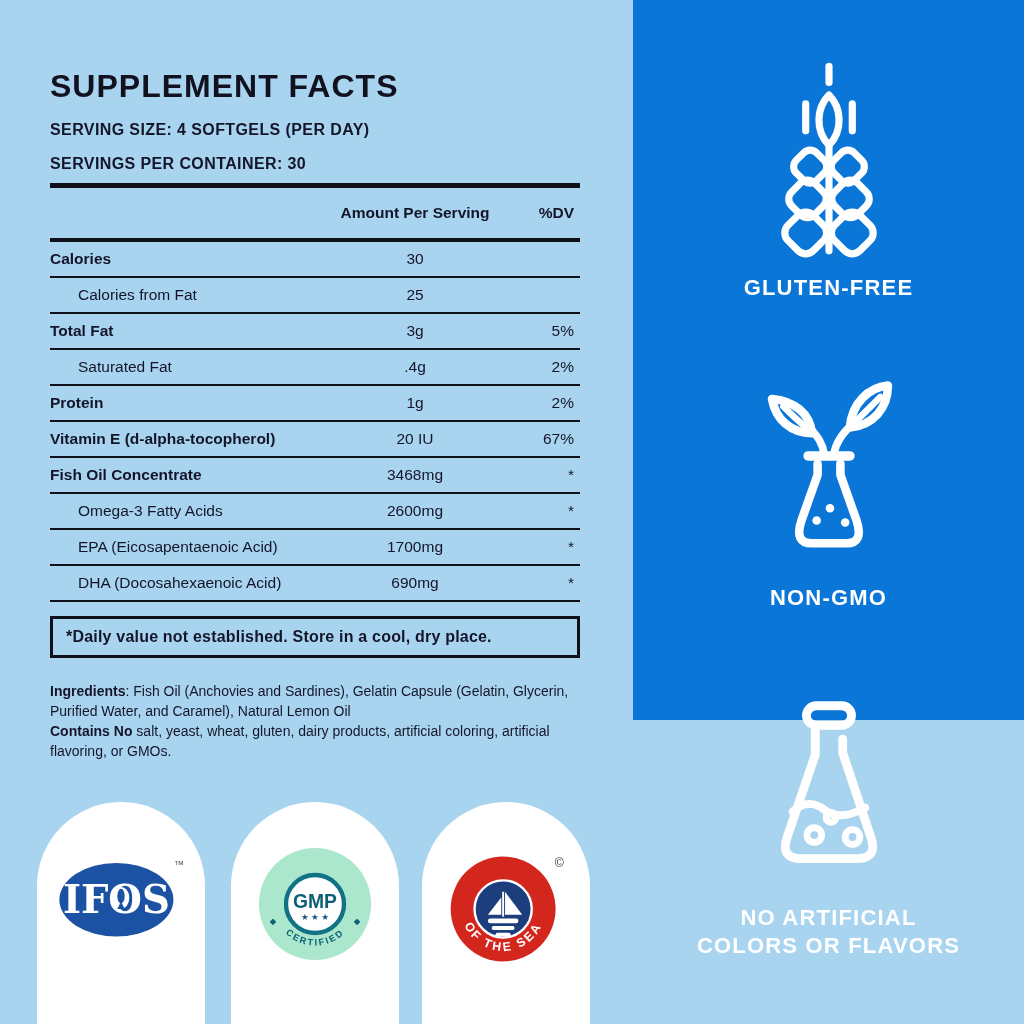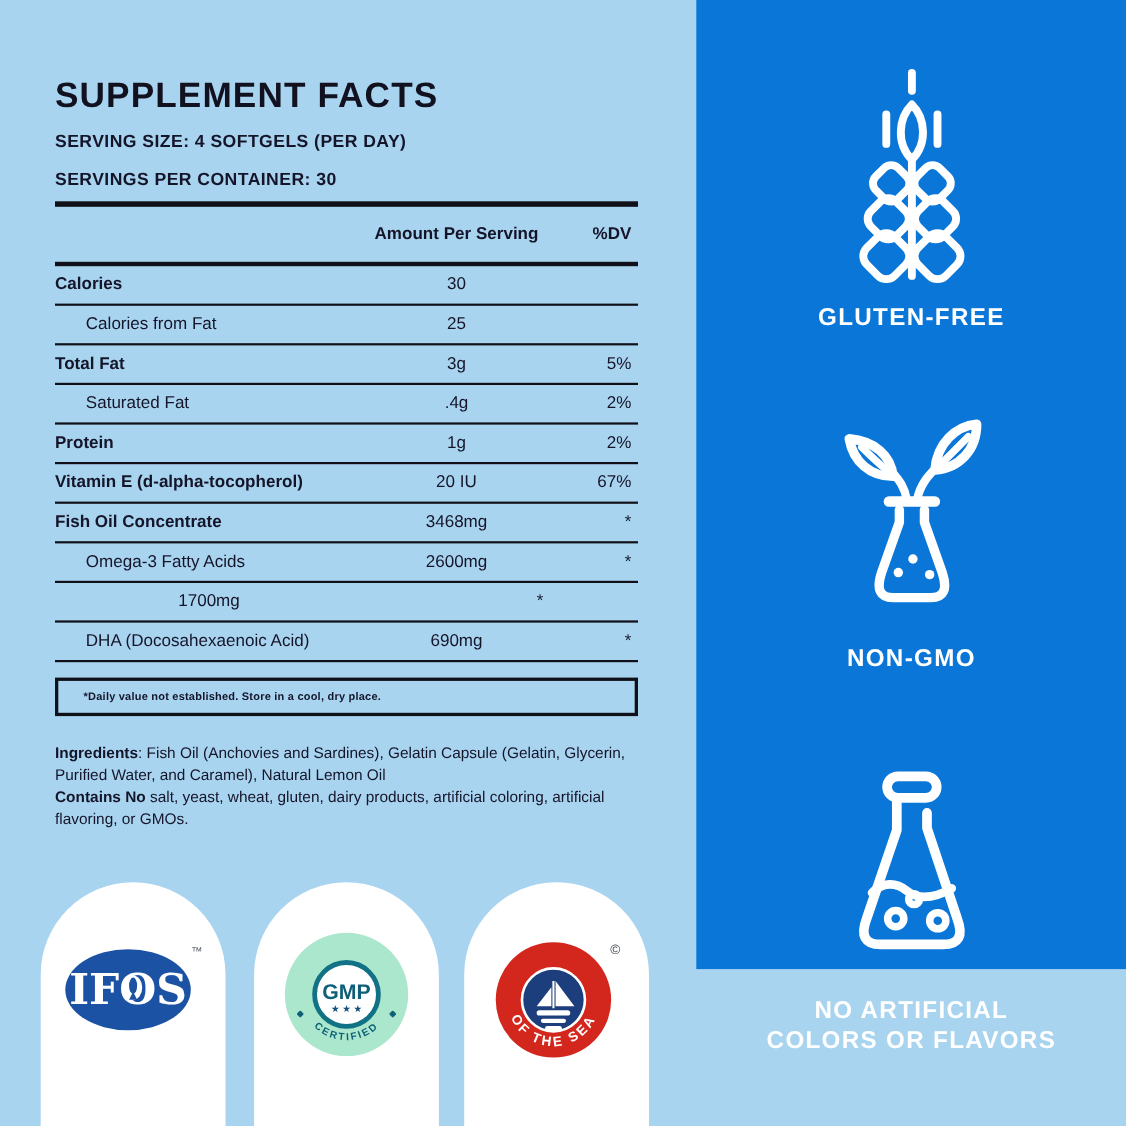--- a/index.html
+++ b/index.html
@@ -21,34 +21,34 @@
     height:36px;border-bottom:2.5px solid #101018;font-size:15.5px;color:#15152a;
   }
   .t-row.header{height:54px;border-bottom:4px solid #101018;font-weight:700;}
   .t-row .c-label{font-weight:500;}
   .t-row.bold .c-label{font-weight:700;}
   .t-row.indent .c-label{padding-left:28px;}
   .c-amount{text-align:center;font-weight:500;}
   .c-dv{text-align:right;padding-right:6px;font-weight:500;}
   .t-row.header .c-amount,.t-row.header .c-dv{font-weight:700;}
   .footnote-box{
-    margin-top:14px;border:3px solid #101018;padding:9px 23px;
-    font-size:10px;font-weight:600;letter-spacing:.2px;
+    margin-top:14px;border:3px solid #101018;padding:9px 13px;
+    font-size:16px;font-weight:600;letter-spacing:.2px;
   }
   .para{font-size:14px;line-height:1.4;margin:24px 0 0 0;font-weight:500;}
   .para b{font-weight:800;}
   
   .pill{
     position:absolute;bottom:0;height:222px;width:168px;background:#ffffff;
     border-radius:86px 86px 0 0;display:flex;justify-content:center;align-items:flex-start;
   }
   .pill-1{left:37px;}  .pill-2{left:231px;}  .pill-3{left:422px;}
   .pill svg{margin-top:44px;}
   
-  .right-panel{position:absolute;left:633px;top:0;width:391px;height:881px;background:#0a76d8;}
+  .right-panel{position:absolute;left:633px;top:0;width:391px;height:720px;background:#0a76d8;}
   .benefit{position:absolute;left:0;width:391px;display:flex;flex-direction:column;align-items:center;}
   .benefit-1{top:52px;} .benefit-2{top:378px;} .benefit-3{top:692px;}
   .benefit-label{
     margin-top:16px;color:#ffffff;font-size:22px;font-weight:800;letter-spacing:1.2px;
     text-align:center;line-height:1.25;
   }
   .benefit-label span{display:block;}
 </style>
 </head>
 <body>
@@ -104,20 +104,21 @@
           <div class="c-label">Fish Oil Concentrate</div>
           <div class="c-amount">3468mg</div>
           <div class="c-dv">*</div>
         </div>
         <div class="t-row indent">
           <div class="c-label">Omega-3 Fatty Acids</div>
           <div class="c-amount">2600mg</div>
           <div class="c-dv">*</div>
         </div>
         <div class="t-row indent">
+          <div class="c-label">EPA (Eicosapentaenoic Acid)</div>
           <div class="c-amount">1700mg</div>
           <div class="c-dv">*</div>
         </div>
         <div class="t-row indent">
           <div class="c-label">DHA (Docosahexaenoic Acid)</div>
           <div class="c-amount">690mg</div>
           <div class="c-dv">*</div>
         </div>
       </div>
 

